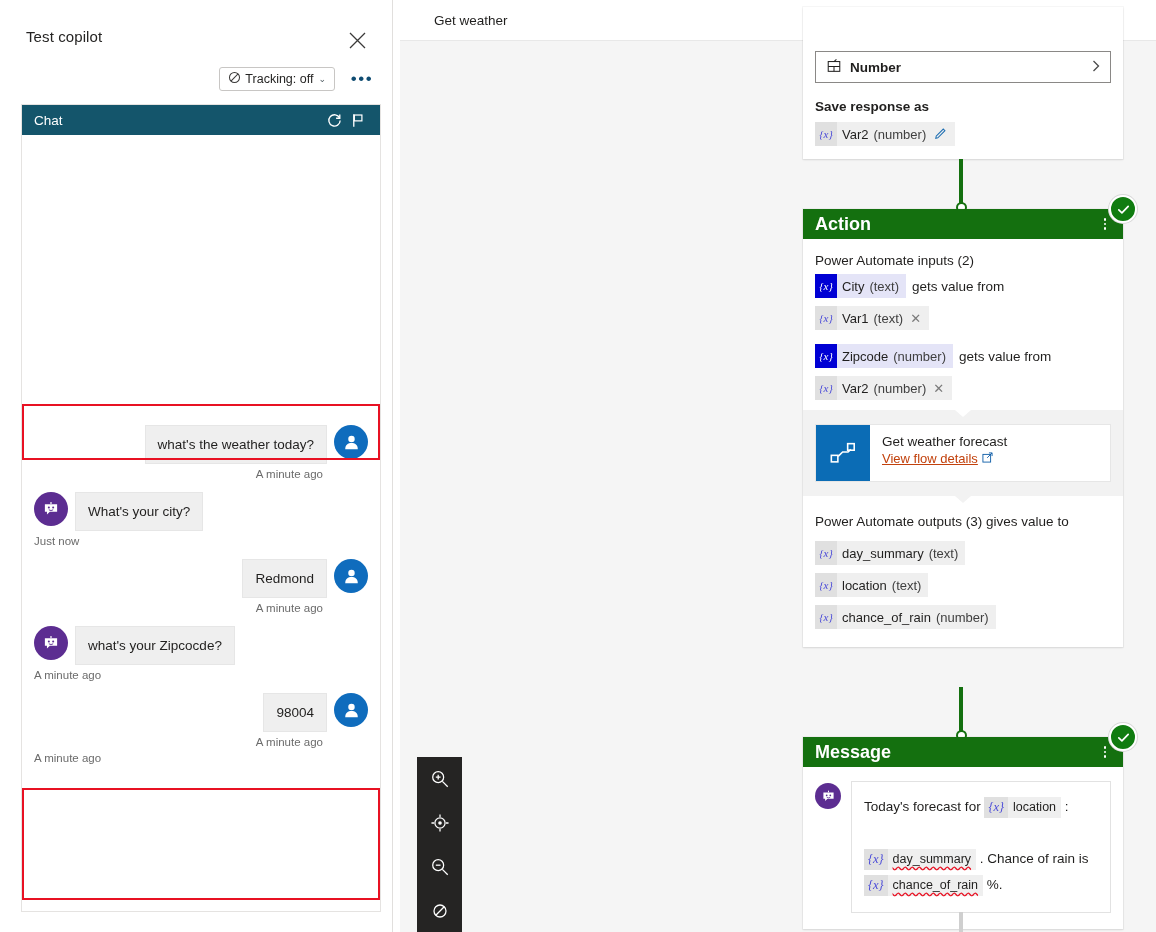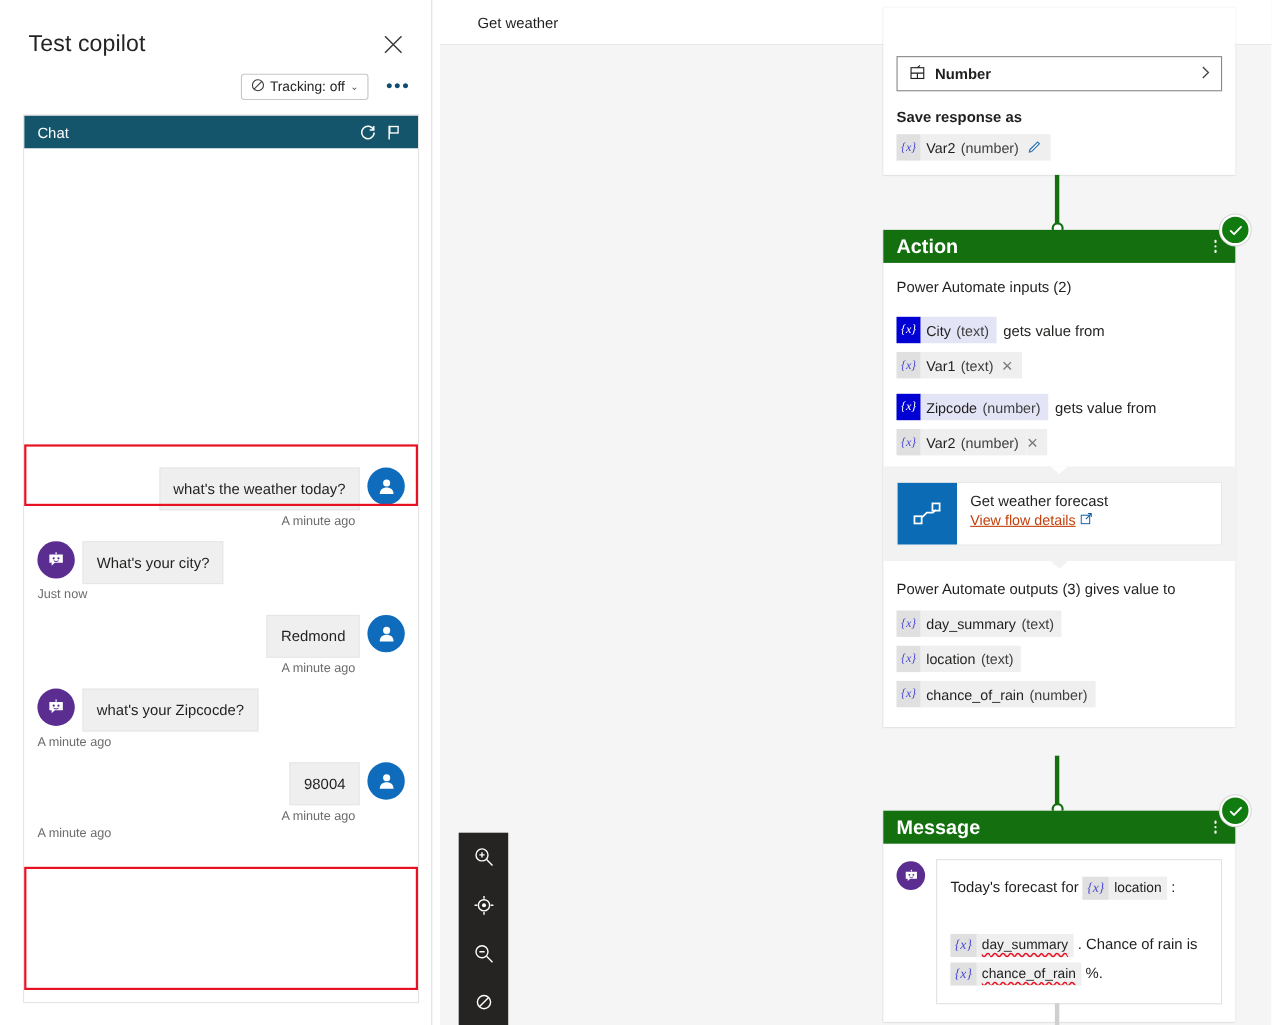--- a/index.html
+++ b/index.html
@@ -19,21 +19,21 @@
     width: 393px; height: 932px;
     background: #ffffff;
     border-right: 1px solid #e1dfdd;
   }
   .panel-head {
     position: relative;
     height: 62px;
   }
   .panel-title {
     position: absolute; left: 26px; top: 28px;
-    font-size: 21px; font-weight: 400; color: #252423;
+    font-size: 15px; font-weight: 400; color: #252423;
     letter-spacing: .1px;
   }
   .close-btn {
     position: absolute; right: 22px; top: 27px;
     width: 26px; height: 26px;
     display: flex; align-items: center; justify-content: center;
     cursor: pointer;
   }
   .close-btn svg { display: block; }
 
@@ -441,21 +441,21 @@
         <div class="node-head">
           <div class="t">Action</div>
           <div class="kebab">
               <i></i>
               <i></i>
               <i></i>
             </div>
         </div>
 
         <div class="node-body" style="padding-bottom:6px;">
-          <div class="sec-label" style="margin-bottom:20px;">Power Automate inputs (2)</div>
+          <div class="sec-label" style="margin-bottom:6px;">Power Automate inputs (2)</div>
 
           <div class="chiprow">
             <span class="chip input">
               <span class="xb">{x}</span>
               <span class="nm">
                 <span>City</span>
                 <span class="ty">(text)</span>
               </span>
             </span>
             <span class="gvf">gets value from</span>

